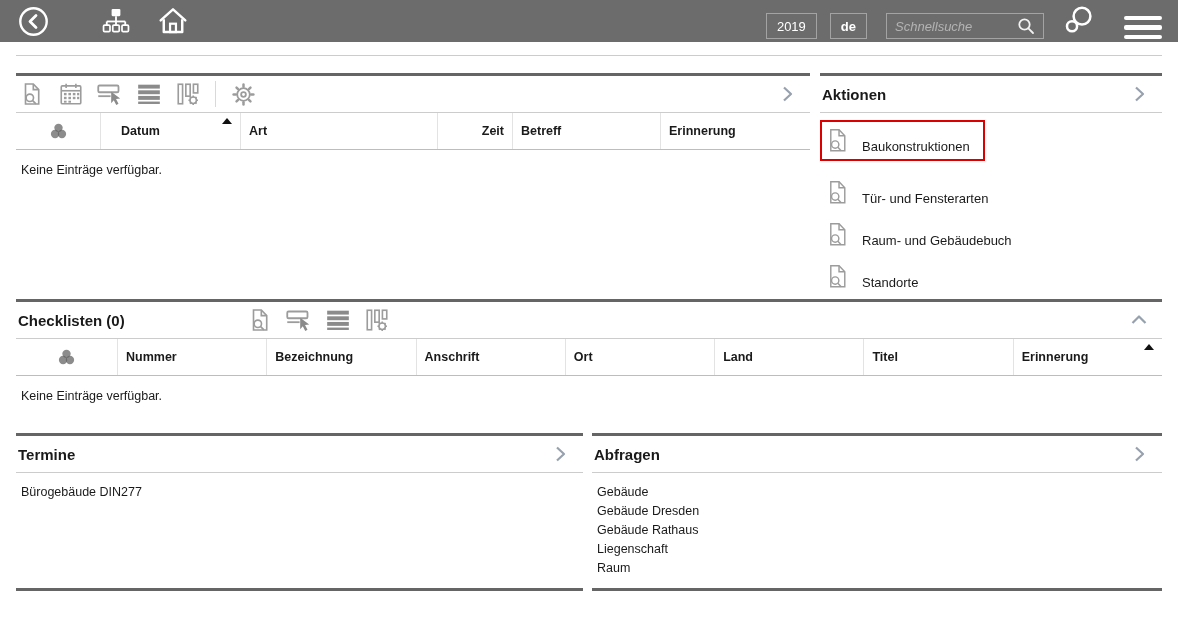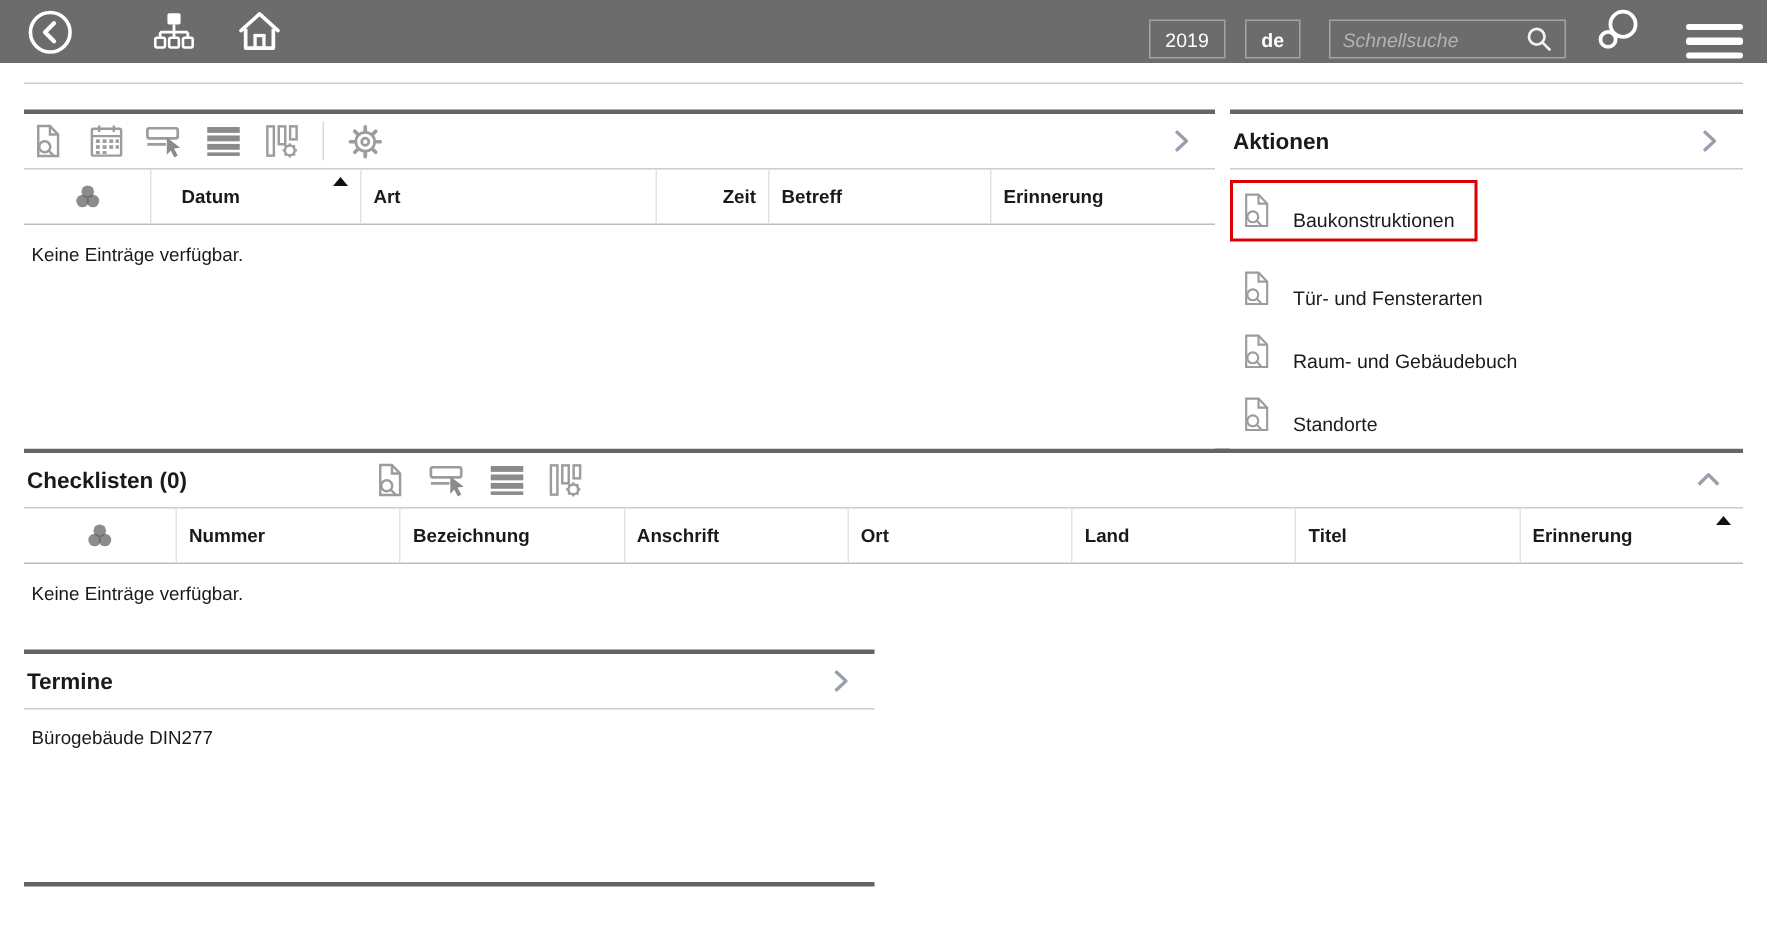--- a/index.html
+++ b/index.html
@@ -421,14 +421,31 @@
           <svg width="22" height="22" viewBox="0 0 22 22">
             <polyline points="8,4.5 15,11 8,17.5" fill="none" stroke="#97a1ae" stroke-width="2.2" stroke-linejoin="round"></polyline>
             </svg>
         </div>
       </div>
       <div class="plain-list panel-body">
         <div class="list-item">Bürogebäude DIN277</div>
       </div>
     </div>
 
+    <div class="panel bordered-bottom" style="flex:1">
+      <div class="panel-header">
+        <div class="panel-title">Abfragen</div>
+        <div class="chev">
+          <svg width="22" height="22" viewBox="0 0 22 22">
+            <polyline points="8,4.5 15,11 8,17.5" fill="none" stroke="#97a1ae" stroke-width="2.2" stroke-linejoin="round"></polyline>
+            </svg>
+        </div>
+      </div>
+      <div class="plain-list panel-body">
+        <div class="list-item">Gebäude</div>
+        <div class="list-item">Gebäude Dresden</div>
+        <div class="list-item">Gebäude Rathaus</div>
+        <div class="list-item">Liegenschaft</div>
+        <div class="list-item">Raum</div>
+      </div>
+    </div>
   </div>
 </div>
 
 </body></html>

